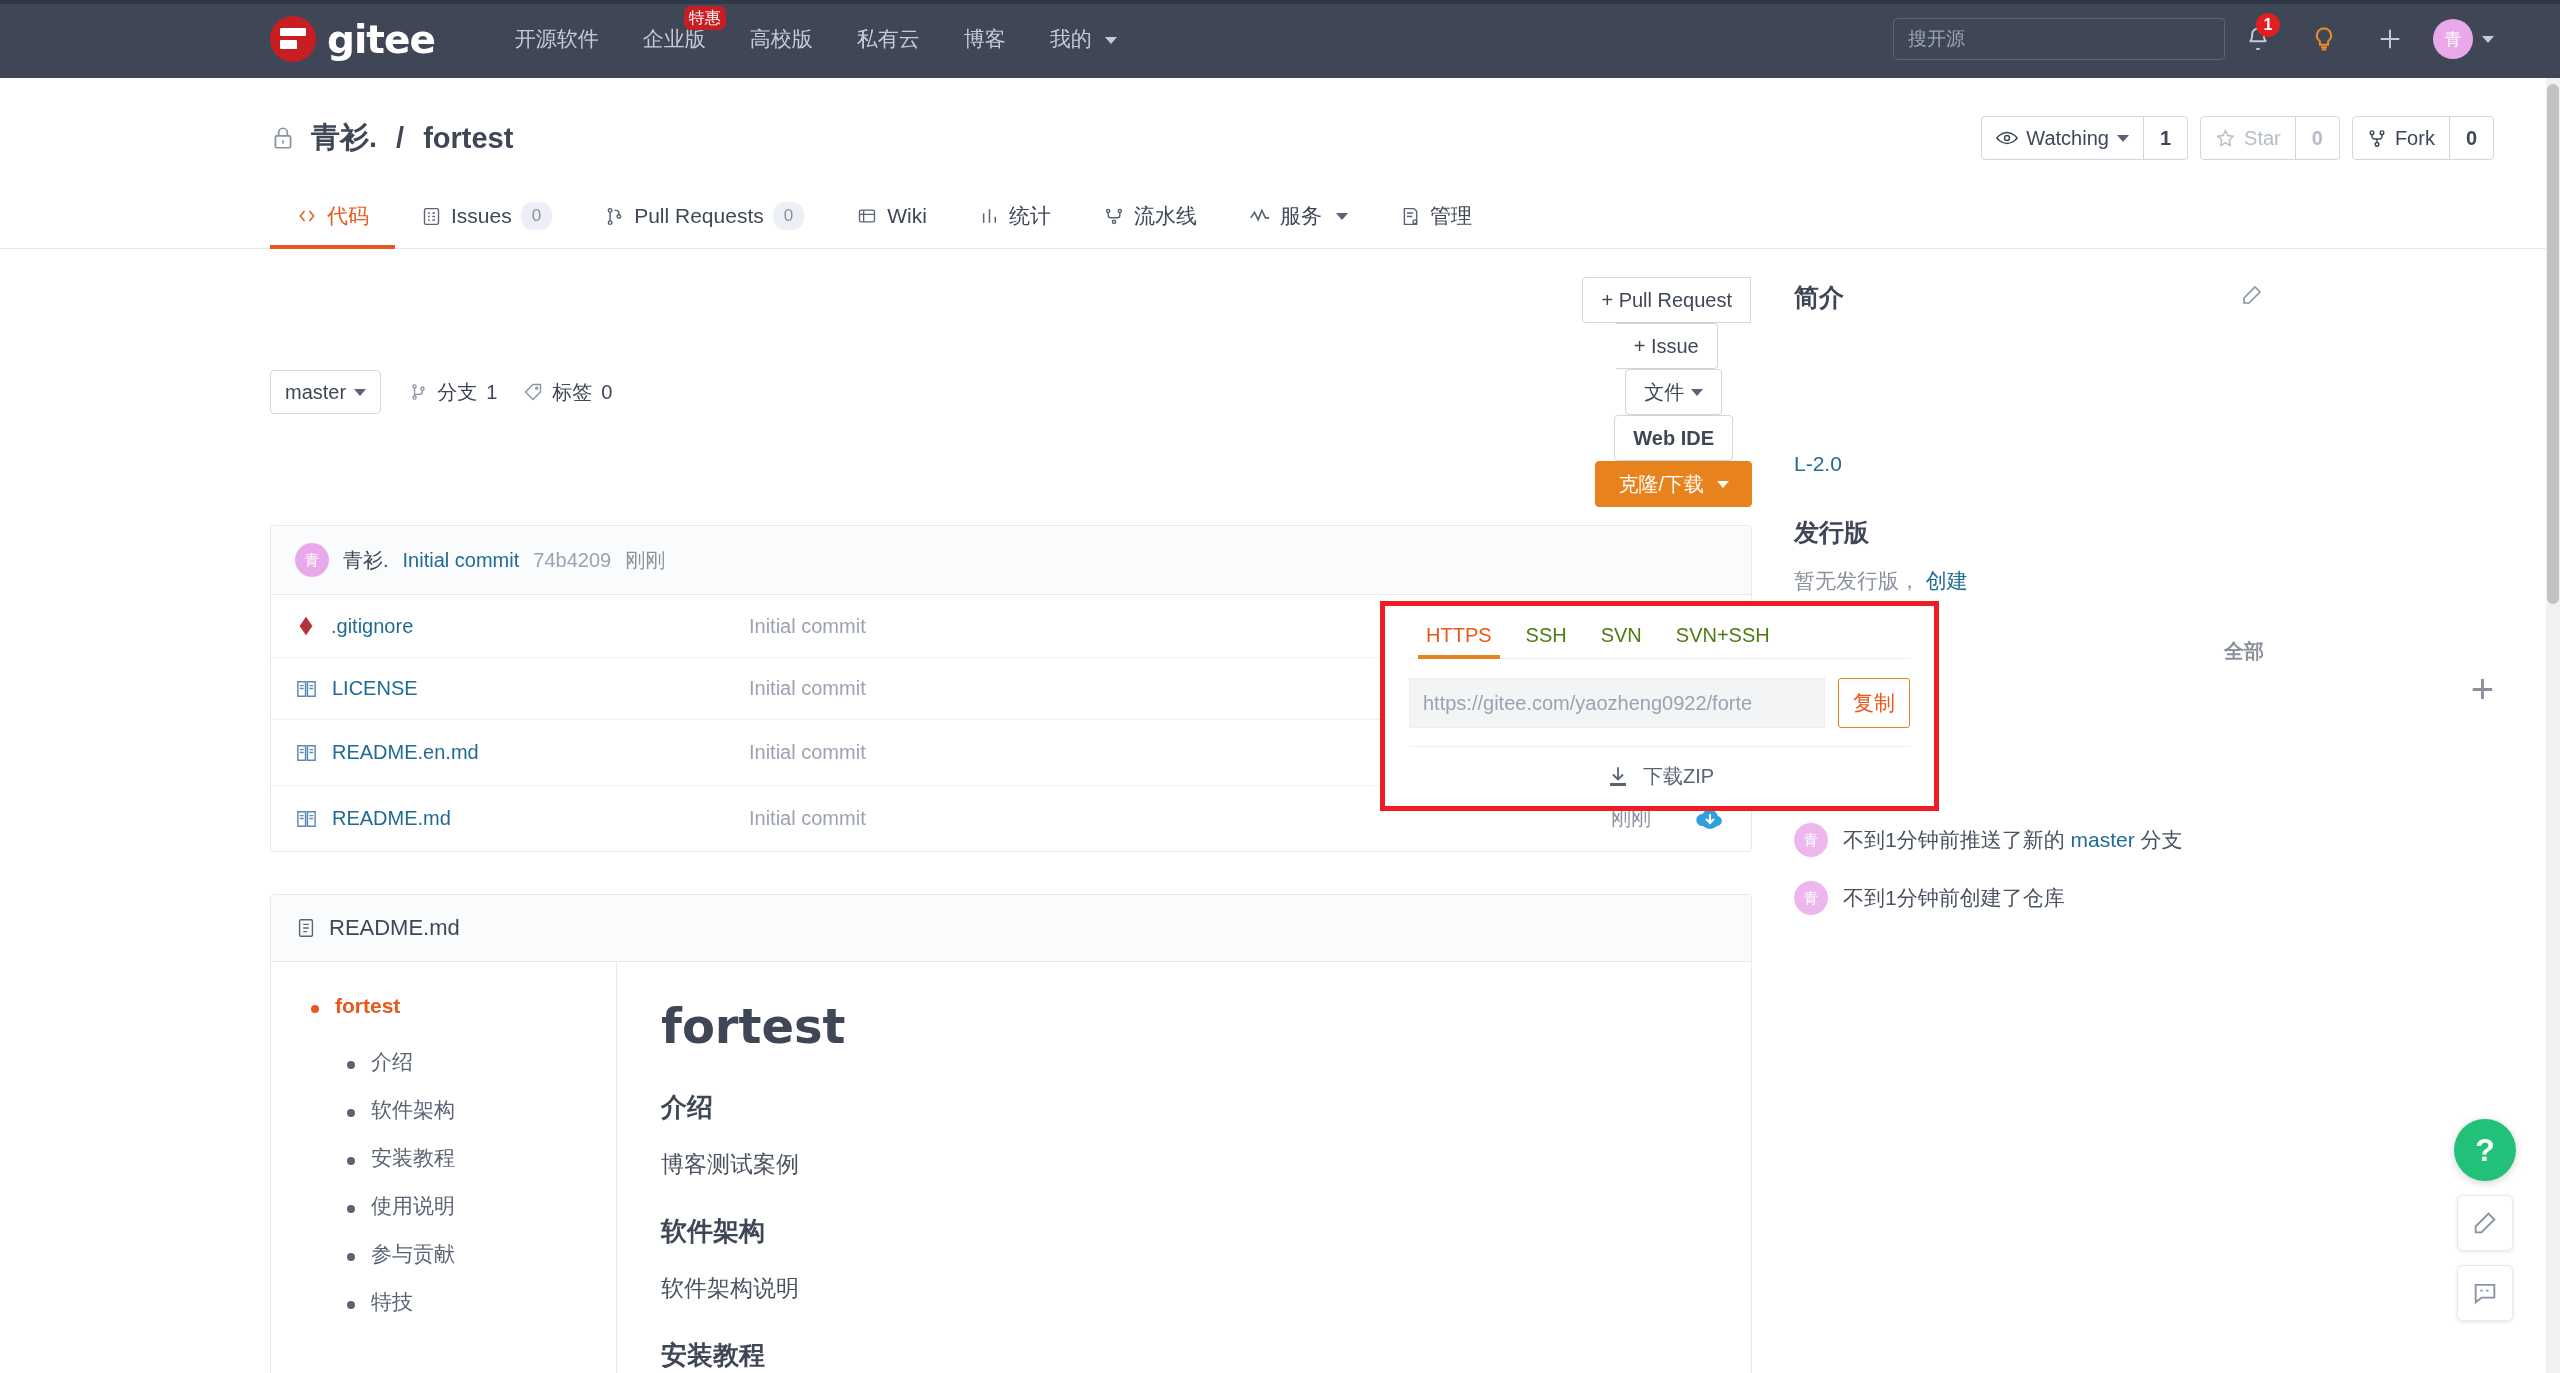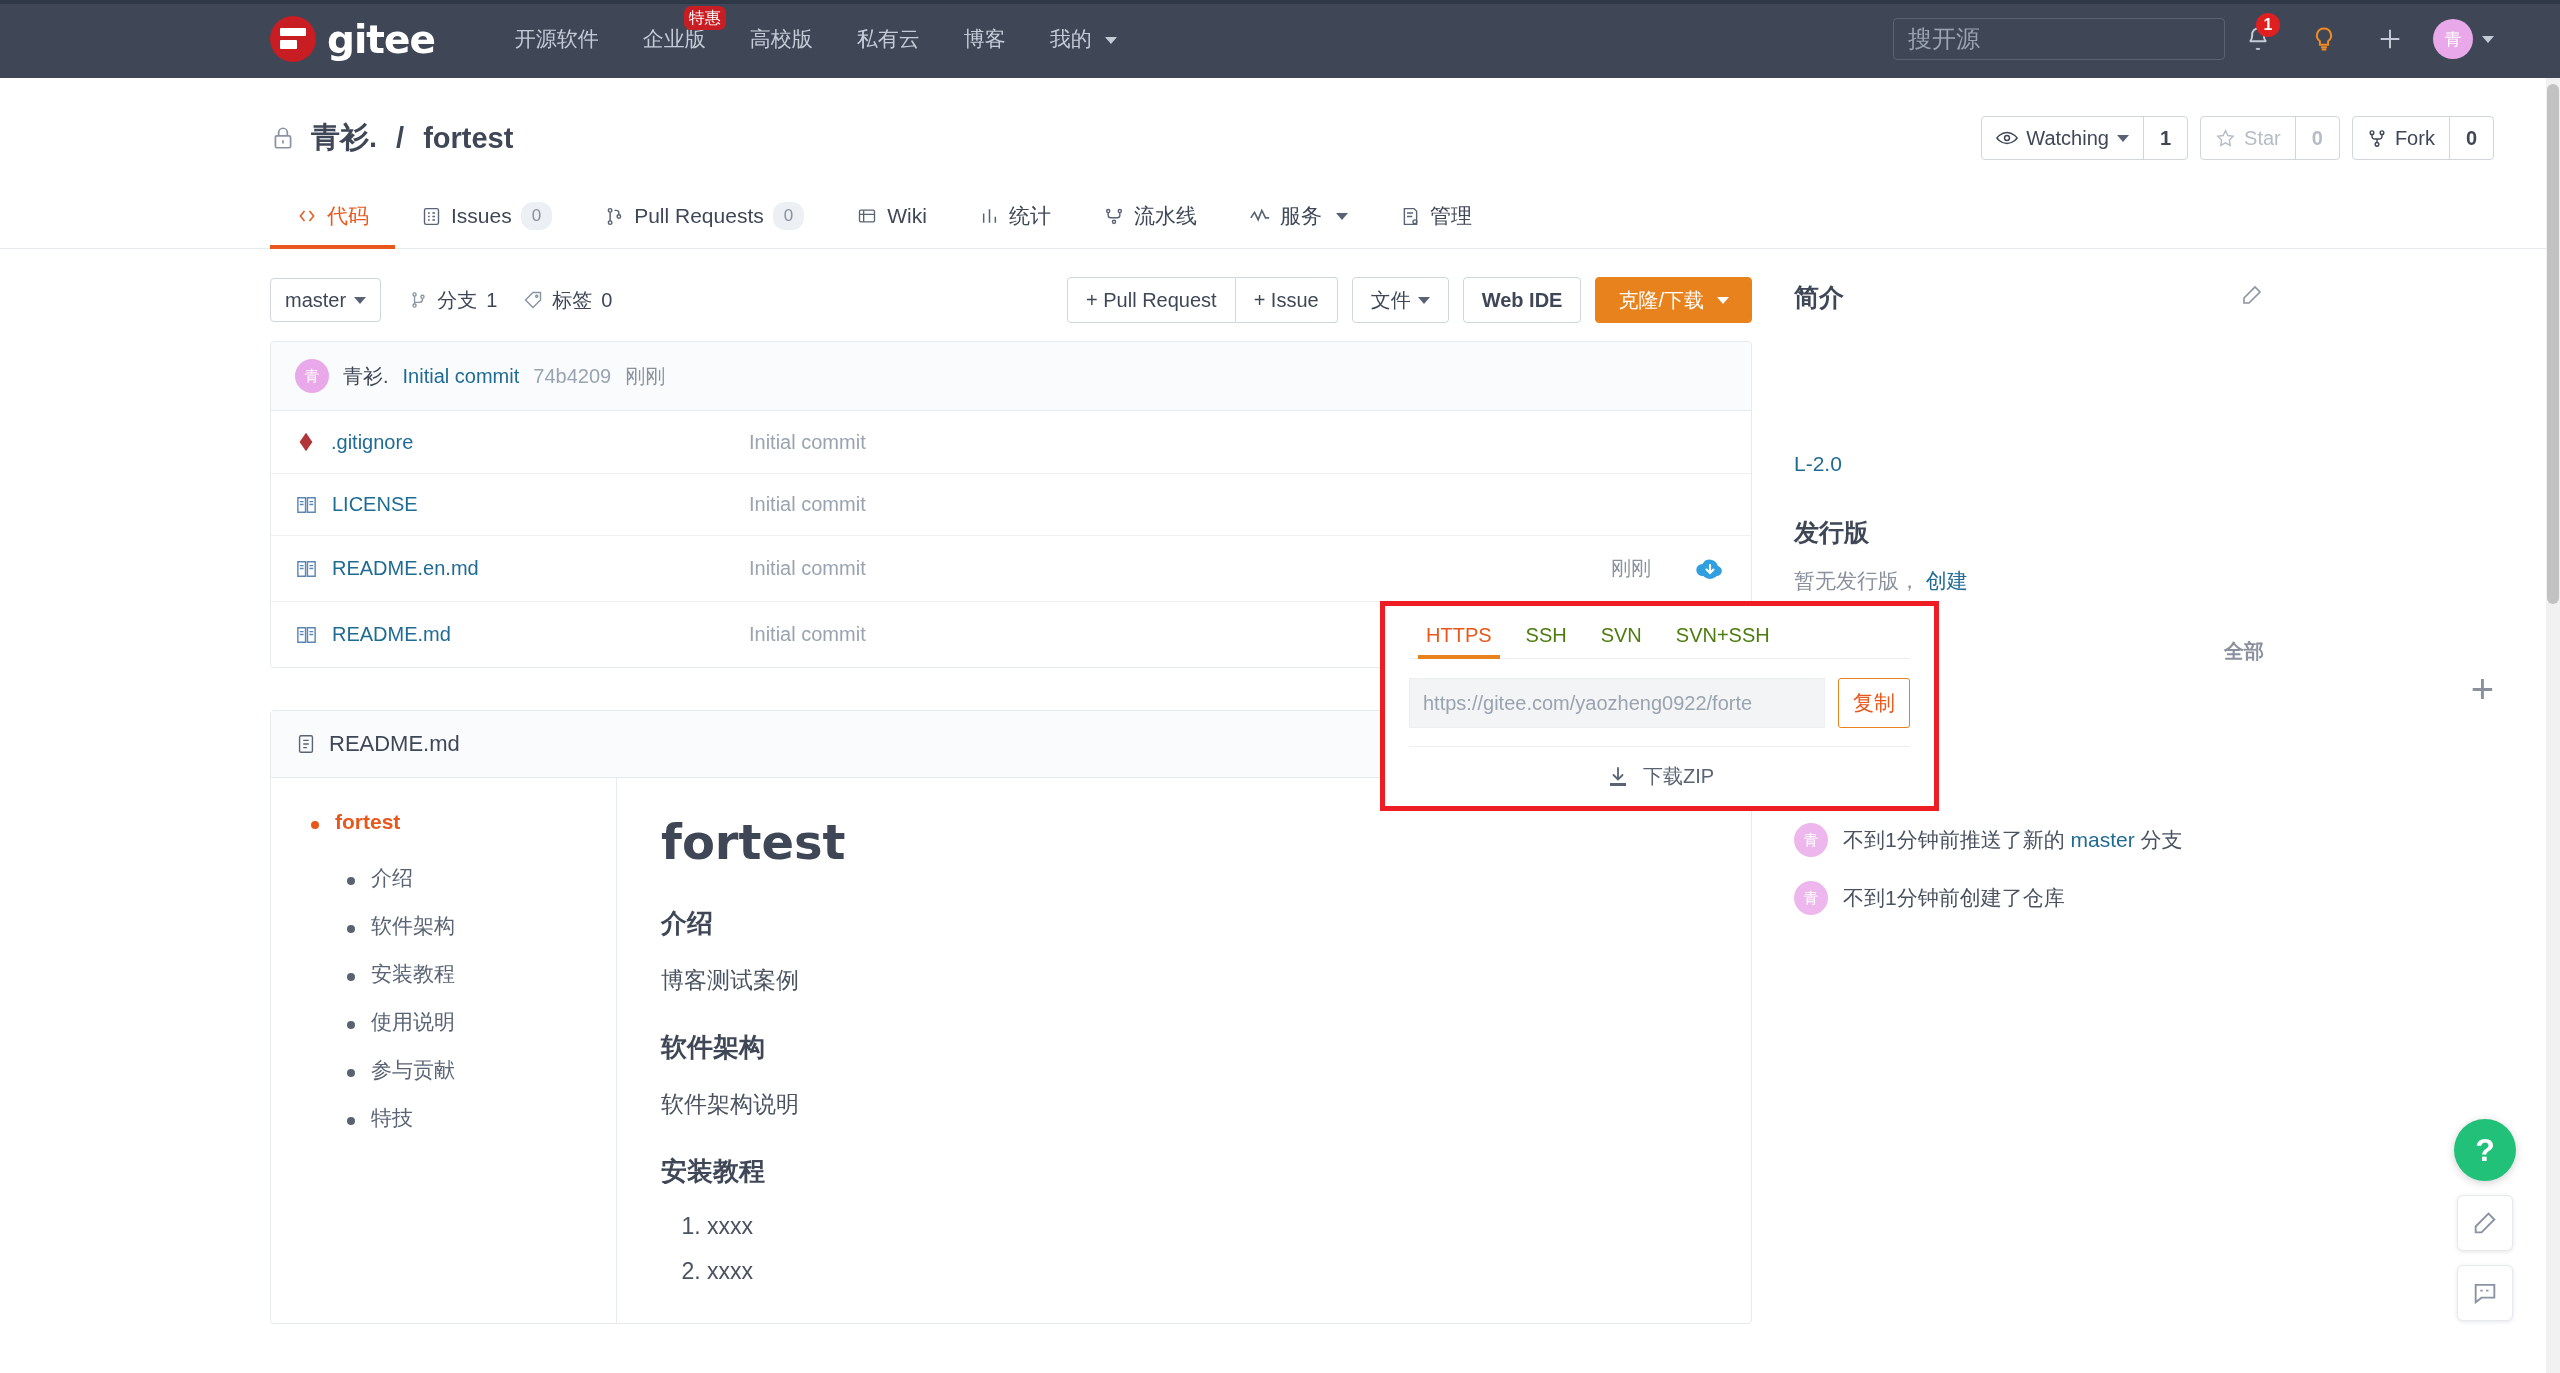--- a/index.html
+++ b/index.html
@@ -51,21 +51,21 @@
   }
   .badge-hot {
     position: absolute; top: -19px; right: 2px;
     background: #c71d23; color: #fff; font-size: 16px;
     padding: 1px 5px; border-radius: 7px; line-height: 1.35;
   }
   .nav-right { margin-left: auto; display: flex; align-items: center; gap: 0; }
   .searchbox {
     width: 332px; height: 42px; border: 1px solid #5a6374;
     border-radius: 4px; background: transparent;
-    color: #9aa3b0; font-size: 24px; padding: 0 14px;
+    color: #9aa3b0; font-size: 19px; padding: 0 14px;
     font-family: "Liberation Sans", sans-serif;
   }
   .searchbox::placeholder { color: #9aa3b0; }
   .icon-btn {
     width: 66px; height: 44px; display: flex;
     align-items: center; justify-content: center;
     position: relative; cursor: pointer;
   }
   .bell-badge {
     position: absolute; top: -4px; right: 11px;
@@ -159,21 +159,21 @@
   .branch-btn .caret {
     border-left: 6px solid transparent; border-right: 6px solid transparent;
     border-top: 7px solid #5a6374;
   }
   .meta-links { display: flex; align-items: center; gap: 26px; margin-left: 28px; }
   .meta-link {
     display: flex; align-items: center; gap: 9px;
     font-size: 20px; color: #3f4757; cursor: pointer;
   }
   .meta-link .num { color: #3f4757; }
-  .tool-right { margin-left: auto; display: flex; align-items: center; gap: 0; position: relative; }
+  .tool-right { margin-left: auto; display: flex; align-items: center; gap: 0; position: relative; flex-direction: column; }
   .tbtn {
     height: 46px; border: 1px solid #d0d6de; background: #fff;
     font-size: 20px; color: #3f4757; padding: 0 18px;
     display: flex; align-items: center; gap: 7px; cursor: pointer;
     font-family: "Liberation Sans", sans-serif;
   }
   .tbtn.joined-l { border-radius: 4px 0 0 4px; }
   .tbtn.joined-r { border-radius: 0 4px 4px 0; border-left: none; }
   .tbtn.standalone { border-radius: 4px; margin-left: 14px; }
   .tbtn.bold { font-weight: bold; }

